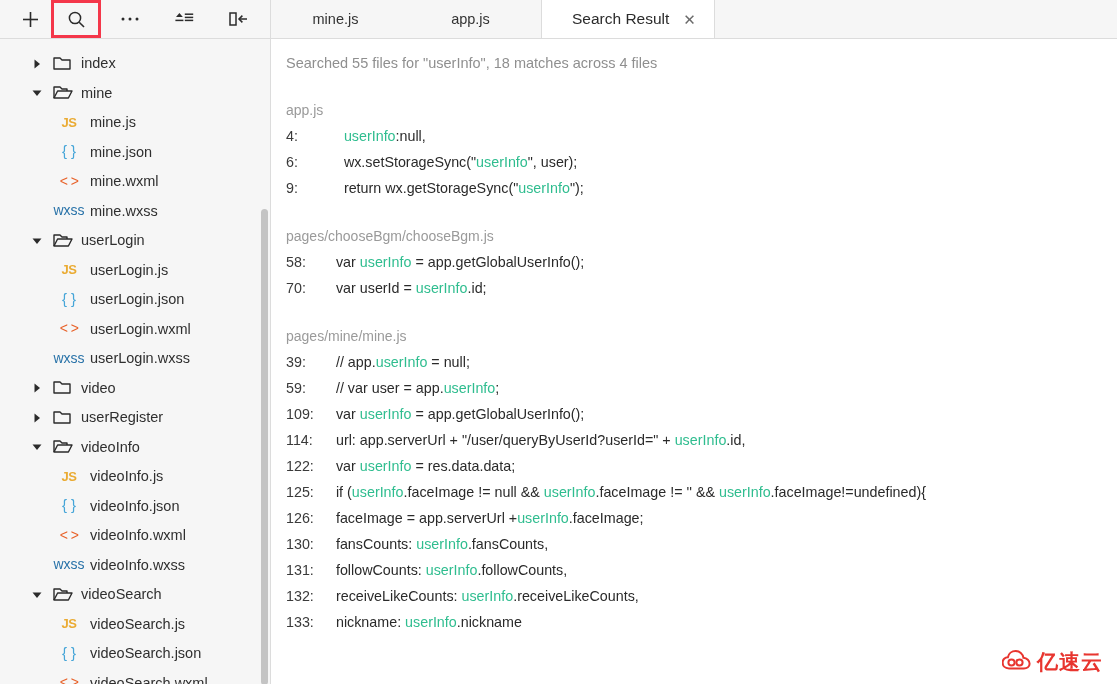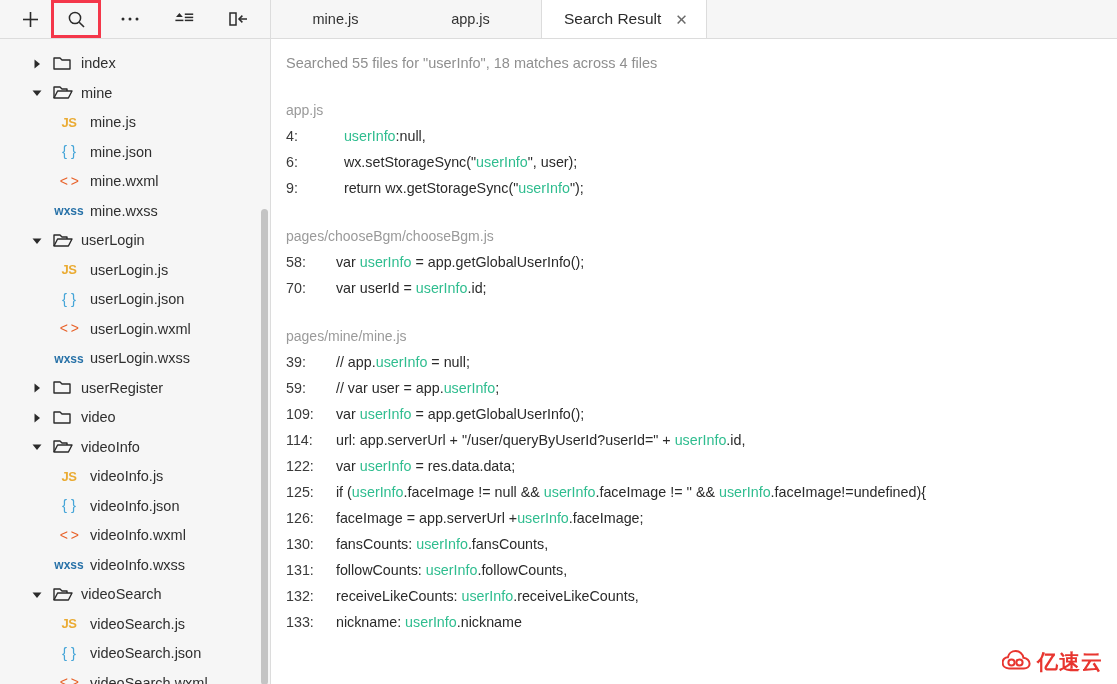--- a/index.html
+++ b/index.html
@@ -79,21 +79,21 @@
     cursor: pointer;
   }
   .tab.t-mine { width: 130px; }
   .tab.t-app  { width: 140px; }
   .tab.active {
     background: #ffffff;
     border-left: 1px solid #dcdcdc;
     border-right: 1px solid #dcdcdc;
     font-size: 15.5px;
     color: #2b2b2b;
-    padding: 0 18px 0 22px;
+    padding: 0 18px 0 30px;
   }
   .tab .close-x {
     margin-left: 14px;
     font-size: 15px;
     color: #6a6a6a;
     line-height: 1;
     cursor: pointer;
   }
 
   
@@ -152,21 +152,21 @@
     align-items: center;
     justify-content: center;
     margin-right: 6px;
     font-size: 13px;
     font-weight: bold;
     font-family: "Liberation Sans", sans-serif;
   }
   .type-js   { color: #eaab33; font-size: 13px; letter-spacing: -0.4px;}
   .type-json { color: #45a5d8; font-size: 15px; font-weight: normal; letter-spacing: 0px;}
   .type-wxml { color: #e8622a; font-size: 14px; font-weight: normal; letter-spacing: -0.5px;}
-  .type-wxss { color: #2872a8; font-size: 12px; font-weight: bold; }
+  .type-wxss { color: #2872a8; font-size: 14px; font-weight: normal; }
   .node-label { line-height: 1; }
   .sb-scroll {
     position: absolute;
     right: 2px;
     width: 7px;
     border-radius: 4px;
     background: #c4c4c4;
     cursor: pointer;
   }
 
@@ -394,35 +394,35 @@
             <span class="twisty">
               <svg width="12" height="12" viewBox="0 0 12 12">
                 <path fill="#2b2b2b" d="M3.5 1.5 L9 6 L3.5 10.5 Z"></path>
               </svg>
             </span>
             <span class="ficon" style="margin-left: 8px;">
               <svg width="20" height="16" viewBox="0 0 20 16">
                 <path d="M1 14 V3 H7 L9 5 H17 V14 Z" fill="none" stroke="#2b2b2b" stroke-width="1.4" stroke-linejoin="round"></path>
               </svg>
             </span>
+            <span class="node-label">video</span>
+          </div>
+          <div class="node">
+            <div style="width: 30px; flex: 0 0 auto;"></div>
+            <span class="twisty">
+              <svg width="12" height="12" viewBox="0 0 12 12">
+                <path fill="#2b2b2b" d="M3.5 1.5 L9 6 L3.5 10.5 Z"></path>
+              </svg>
+            </span>
+            <span class="ficon" style="margin-left: 8px;">
+              <svg width="20" height="16" viewBox="0 0 20 16">
+                <path d="M1 14 V3 H7 L9 5 H17 V14 Z" fill="none" stroke="#2b2b2b" stroke-width="1.4" stroke-linejoin="round"></path>
+              </svg>
+            </span>
             <span class="node-label">userRegister</span>
-          </div>
-          <div class="node">
-            <div style="width: 30px; flex: 0 0 auto;"></div>
-            <span class="twisty">
-              <svg width="12" height="12" viewBox="0 0 12 12">
-                <path fill="#2b2b2b" d="M3.5 1.5 L9 6 L3.5 10.5 Z"></path>
-              </svg>
-            </span>
-            <span class="ficon" style="margin-left: 8px;">
-              <svg width="20" height="16" viewBox="0 0 20 16">
-                <path d="M1 14 V3 H7 L9 5 H17 V14 Z" fill="none" stroke="#2b2b2b" stroke-width="1.4" stroke-linejoin="round"></path>
-              </svg>
-            </span>
-            <span class="node-label">video</span>
           </div>
           <div class="node">
             <div style="width: 30px; flex: 0 0 auto;"></div>
             <span class="twisty">
               <svg width="12" height="12" viewBox="0 0 12 12">
                 <path fill="#2b2b2b" d="M1.5 3.5 L10.5 3.5 L6 9 Z"></path>
               </svg>
             </span>
             <span class="ficon" style="margin-left: 8px;">
               <svg width="20" height="16" viewBox="0 0 20 16">

